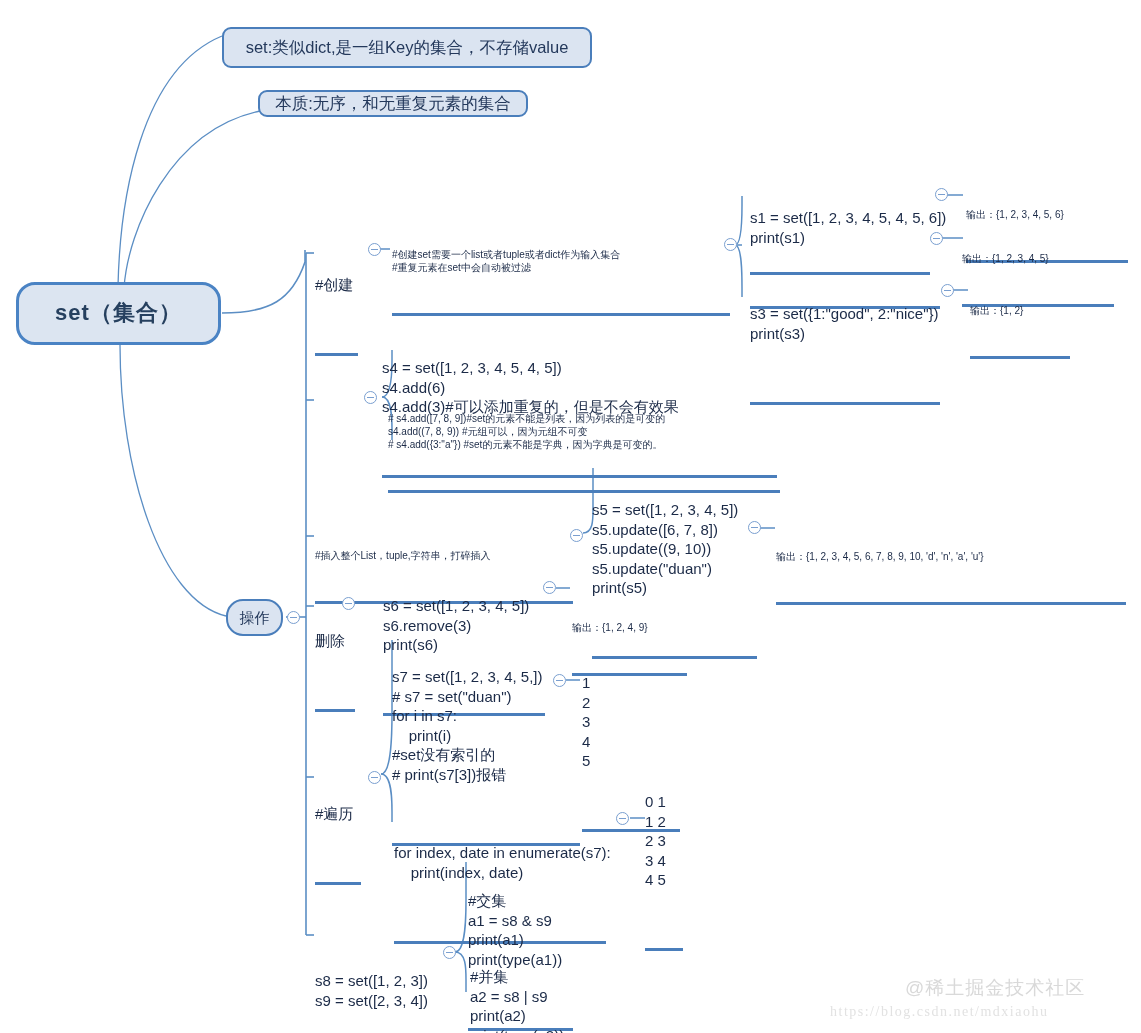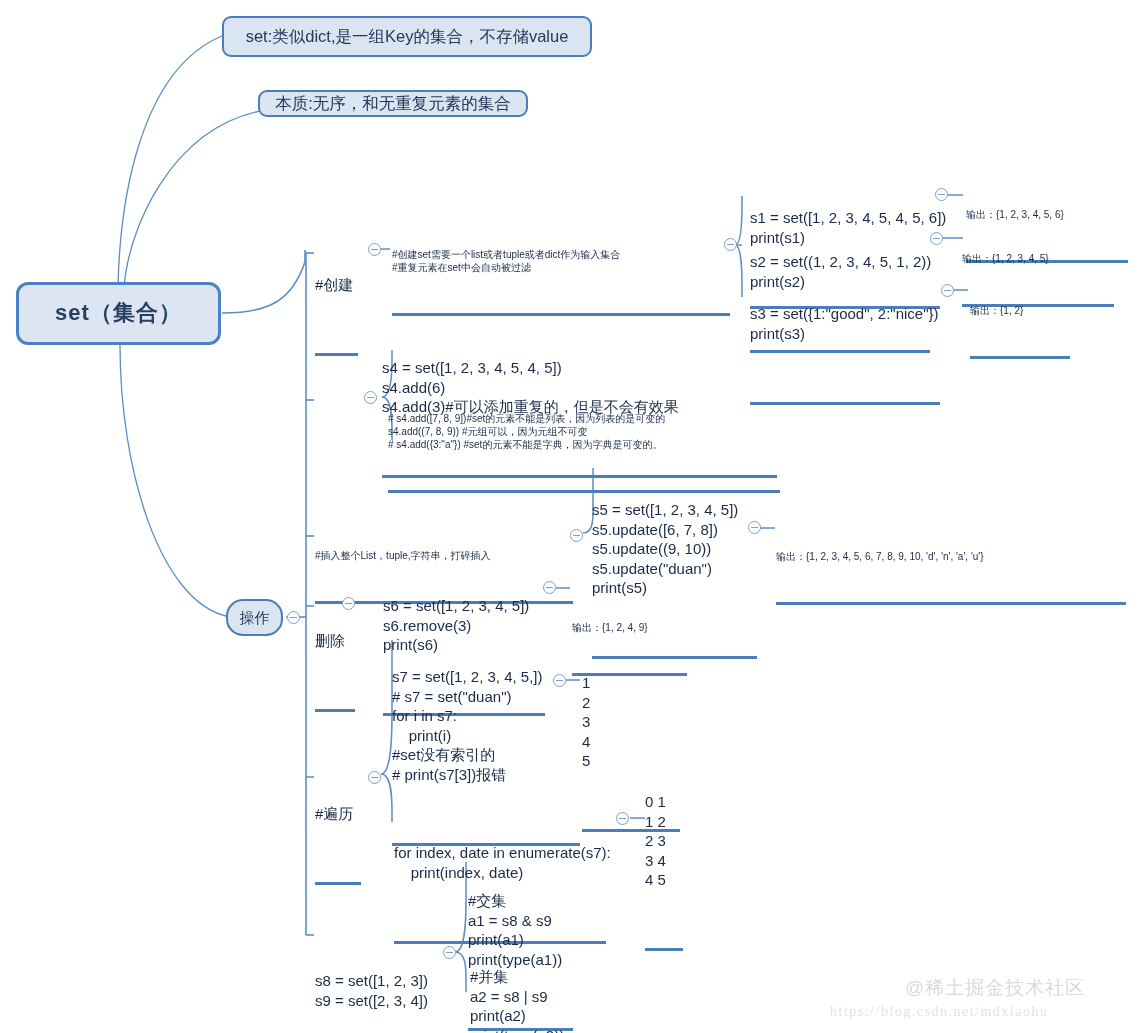--- a/index.html
+++ b/index.html
@@ -170,25 +170,25 @@
       <path d="M381,774 C392,774 392,800 392,812 L392,822"></path>
 
       <path d="M566,680 L580,680"></path>
       <path d="M630,818 L645,818"></path>
 
       <path d="M455,952 C466,952 466,915 466,900 L466,862"></path>
       <path d="M455,952 C466,952 466,968 466,980 L466,992"></path>
     </g>
   </svg>
 
-  <div class="boxnode root" style="left:16px; top:282px; width:205px; height:63px;">
+  <div class="boxnode root" style="left:16px; top:282px; width:205px; height:63px;border-radius:19px;">
     <span>set（集合）</span>
   </div>
 
-  <div class="boxnode topic" style="left:222px; top:16px; width:370px; height:41px;">
+  <div class="boxnode topic" style="left:222px; top:27px; width:370px; height:41px;">
     <span>set:类似dict,是一组Key的集合，不存储value</span>
   </div>
 
   <div class="boxnode topic" style="left:258px; top:90px; width:270px; height:27px;">
     <span>本质:无序，和无重复元素的集合</span>
   </div>
 
   <div class="unode f15" style="left:315px; top:236px; width:43px;">
     <span class="txt">#创建</span>
     <span class="ul"></span>
@@ -207,22 +207,20 @@
 print(s1)</span>
     <span class="ul"></span>
   </div>
   <span class="toggle" style="left:935px; top:188px;"></span>
   <div class="unode f145" style="left:966px; top:182px; width:162px;">
     <span class="txt">输出：{1, 2, 3, 4, 5, 6}</span>
     <span class="ul"></span>
   </div>
 
   <div class="unode f15" style="left:750px; top:213px; width:180px;">
-    <span class="txt">s2 = set((1, 2, 3, 4, 5, 1, 2))
-print(s2)</span>
     <span class="ul"></span>
   </div>
   <span class="toggle" style="left:930px; top:232px;"></span>
   <div class="unode f145" style="left:962px; top:226px; width:152px;">
     <span class="txt">输出：{1, 2, 3, 4, 5}</span>
     <span class="ul"></span>
   </div>
 
   <div class="unode f15" style="left:750px; top:265px; width:190px;">
     <span class="txt">s3 = set({1:"good", 2:"nice"})

